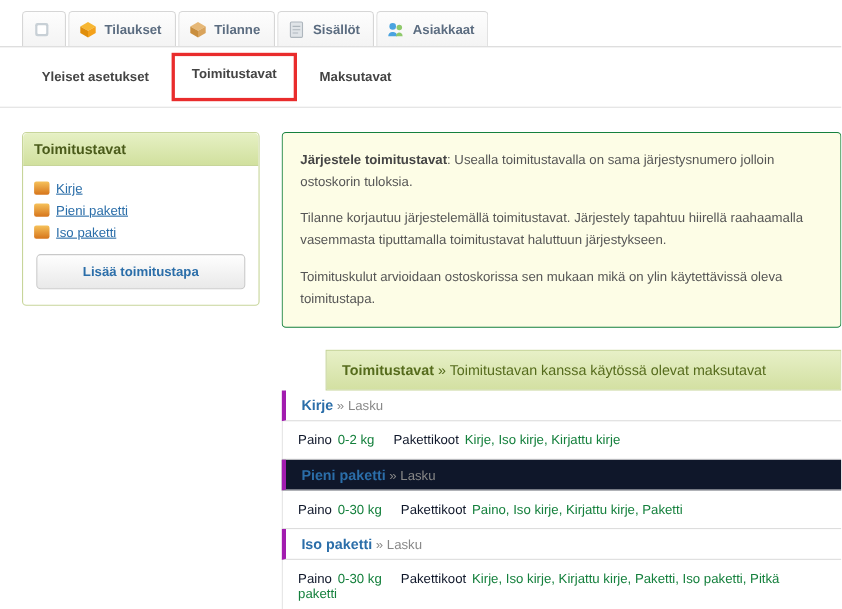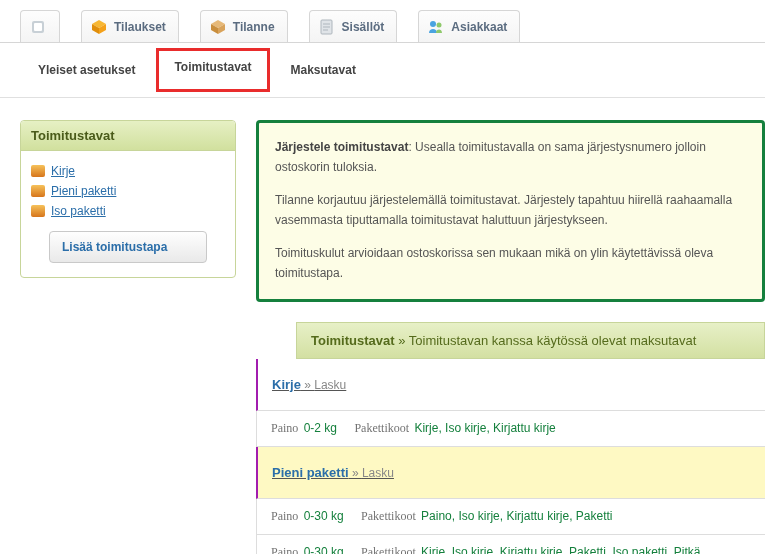--- a/index.html
+++ b/index.html
@@ -5,21 +5,21 @@
   * { box-sizing: border-box; margin: 0; padding: 0; }
   body {
     font-family: Arial, Helvetica, sans-serif;
     font-size: 12px;
     background: #fff;
     color: #555;
     width: 765px;
   }
   .top-tabs {
     display: flex;
-    gap: 21px;
+    gap: 2px;
     padding: 10px 20px 0 20px;
     border-bottom: 1px solid #d6d6d6;
   }
   .top-tab {
     border: 1px solid #d6d6d6;
     border-bottom: none;
     border-radius: 4px 4px 0 0;
     background: linear-gradient(#fdfdfd, #f4f4f4);
     padding: 6px 12px 6px 8px;
     display: flex;
@@ -68,70 +68,69 @@
     color: #4a5b1a;
     font-size: 13px;
     border-bottom: 1px solid #c7d59a;
   }
   .side-panel-body { padding: 10px 10px 14px 10px; }
   .side-list { list-style: none; }
   .side-list li { padding: 3px 0; display: flex; align-items: center; gap: 6px; }
   .side-list a { color: #2b6ea9; text-decoration: underline; cursor: pointer; }
   .add-btn {
     display: block;
-    width: 158px;
+    width: 190px;
     margin: 10px auto 0 auto;
-    padding: 8px 12px;
-    text-align: left;
+    padding: 8px 0;
+    text-align: center;
     background: linear-gradient(#fefefe, #e9e9e9);
     border: 1px solid #c9c9c9;
     border-radius: 4px;
     color: #2b6ea9;
     font-weight: bold;
     font-size: 12px;
     cursor: pointer;
   }
   .main { flex: 1; overflow: hidden; }
   .info-box {
     background: #fdfde6;
-    border: 3px solid #15803d;
+    border: 1px solid #15803d;
     border-radius: 4px;
     padding: 14px 16px;
     color: #555;
     line-height: 1.7;
   }
   .info-box strong { color: #444; }
   .info-box p { margin-bottom: 12px; }
   .info-box p:last-child { margin-bottom: 2px; }
   .table-wrap { margin-top: 20px; }
   .table-head {
     background: linear-gradient(#e7f0c7, #d3e0a2);
     border: 1px solid #c7d59a;
     padding: 10px 14px;
     color: #556b1c;
     font-size: 13px;
     margin-left: 40px;
   }
   .table-head strong { font-weight: bold; }
   .method-title-row {
-    border-left: 2px solid #a21caf;
+    border-left: 4px solid #a21caf;
     border-bottom: 1px solid #ddd;
-    padding: 18px 14px;
-    text-decoration: underline;
-  }
-  .method-title-row.alt { background: #fef9c3; }
+    padding: 6px 14px;
+  }
+  .method-title-row.alt { background: #0f172a; }
   .method-link { color: #2b6ea9; font-weight: bold; font-size: 13px; cursor: pointer; }
   .method-sub { color: #888; font-size: 12px; }
   .method-details-row {
     border-left: 1px solid #ddd;
     border-bottom: 1px solid #ddd;
     padding: 10px 14px;
     color: #666;
   }
-  .method-details-row .lbl { color: #737373; margin-right: 2px; font-family: Liberation Serif, serif; }
+  .method-details-row .lbl { color: #0f172a; margin-right: 2px; }
   .method-details-row .val { color: #15803d; margin-right: 14px; }
   
   .ico-blob { width: 14px; height: 12px; display: inline-block; border-radius: 2px; }
 </style>
 </head>
 <body>
 
 <div class="top-tabs">
   <div class="top-tab">
     <span class="icon">
@@ -243,20 +242,23 @@
       <div class="method-title-row alt">
         <span class="method-link">Pieni paketti</span><span class="method-sub"><span> » </span><span>Lasku</span></span>
       </div>
       <div class="method-details-row">
         <span class="lbl">Paino</span>
         <span class="val">0-30 kg</span>
         <span class="lbl">Pakettikoot</span>
         <span class="val">Paino, Iso kirje, Kirjattu kirje, Paketti</span>
       </div>
 
+      <div class="method-title-row">
+        <span class="method-link">Iso paketti</span><span class="method-sub"><span> » </span><span>Lasku</span></span>
+      </div>
       <div class="method-details-row">
         <span class="lbl">Paino</span>
         <span class="val">0-30 kg</span>
         <span class="lbl">Pakettikoot</span>
         <span class="val">Kirje, Iso kirje, Kirjattu kirje, Paketti, Iso paketti, Pitkä paketti</span>
       </div>
     </div>
   </div>
 </div>
 

